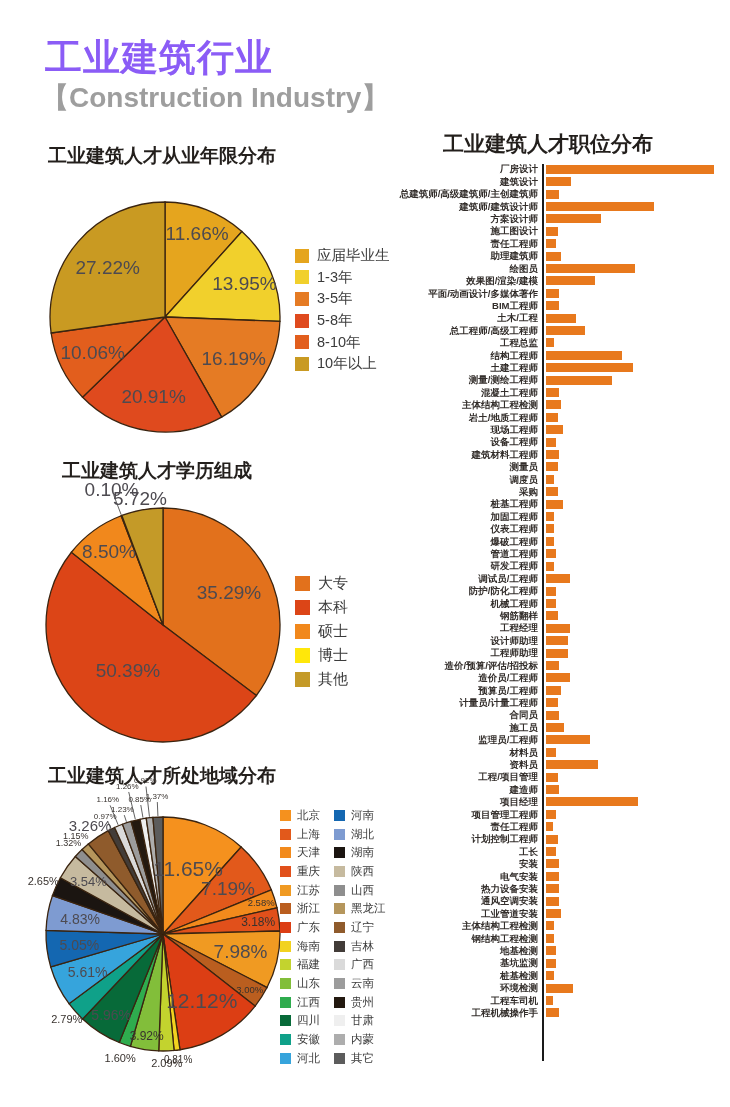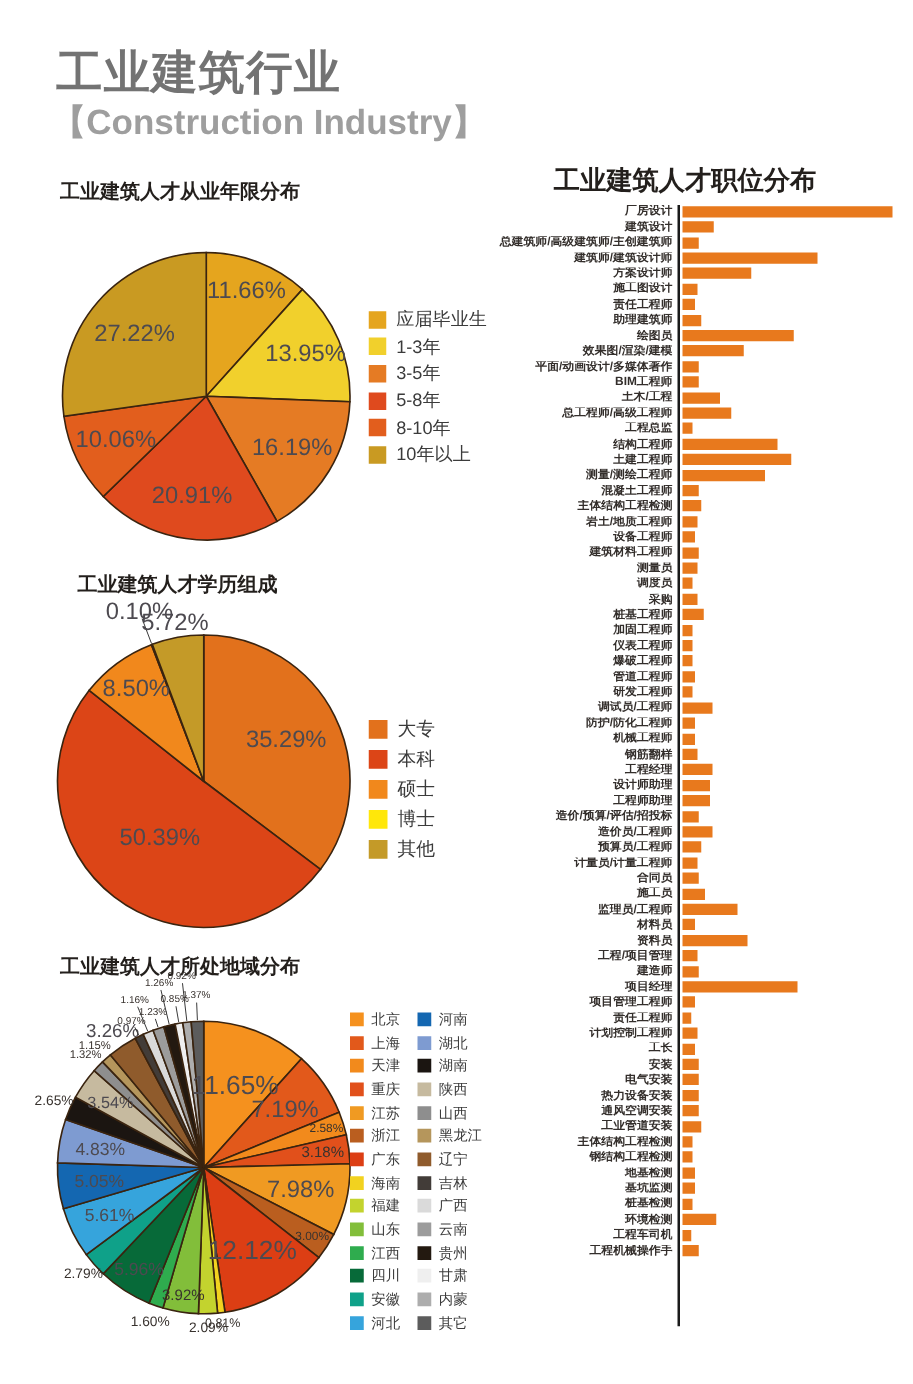--- a/index.html
+++ b/index.html
@@ -1,20 +1,20 @@
 <!DOCTYPE html>
 <html><head>
 <meta charset="utf-8">
 <style>
   html,body{margin:0;padding:0;background:#fff}
   .page{position:relative;width:730px;height:1107px;background:#ffffff;overflow:hidden;
         font-family:"Liberation Sans","DejaVu Sans",sans-serif}
-  .h-title{position:absolute;left:45px;top:33px;font-size:37px;font-weight:bold;color:#737373;letter-spacing:1px;margin:0}
+  .h-title{position:absolute;left:45px;top:33px;font-size:37px;font-weight:bold;color:#8b5cf6;letter-spacing:1px;margin:0}
   .h-sub{position:absolute;left:41px;top:79px;font-size:28px;font-weight:bold;color:#9e9e9e}
-  .sec-title{position:absolute;font-size:16px;font-weight:bold;color:#231f1c;margin:0;white-space:nowrap}
+  .sec-title{position:absolute;font-size:19px;font-weight:bold;color:#231f1c;margin:0;white-space:nowrap}
   #t1{left:48px;top:143px}
   #t2{left:62px;top:458px}
   #t3{left:48px;top:763px}
   #t4{left:443px;top:130px;font-size:21px}
   svg.pie{position:absolute;left:0;overflow:visible}
   #pie1{top:175px;width:400px;height:280px}
   #pie2{top:460px;width:400px;height:330px}
   #pie3{top:770px;width:400px;height:325px}
   svg.pie text{font-family:"Liberation Sans","DejaVu Sans",sans-serif}
   .legend{position:absolute;display:flex;gap:14px}
@@ -397,20 +397,24 @@
       </div>
       <div class="bar-row">
         <div class="bar-label">主体结构工程检测</div>
         <div class="bar" style="width: 15.12px; background: rgb(232, 121, 29);"></div>
       </div>
       <div class="bar-row">
         <div class="bar-label">岩土/地质工程师</div>
         <div class="bar" style="width: 11.76px; background: rgb(232, 121, 29);"></div>
       </div>
       <div class="bar-row">
+        <div class="bar-label">现场工程师</div>
+        <div class="bar" style="width: 16.8px; background: rgb(232, 121, 29);"></div>
+      </div>
+      <div class="bar-row">
         <div class="bar-label">设备工程师</div>
         <div class="bar" style="width: 10.08px; background: rgb(232, 121, 29);"></div>
       </div>
       <div class="bar-row">
         <div class="bar-label">建筑材料工程师</div>
         <div class="bar" style="width: 13.44px; background: rgb(232, 121, 29);"></div>
       </div>
       <div class="bar-row">
         <div class="bar-label">测量员</div>
         <div class="bar" style="width: 11.76px; background: rgb(232, 121, 29);"></div>

